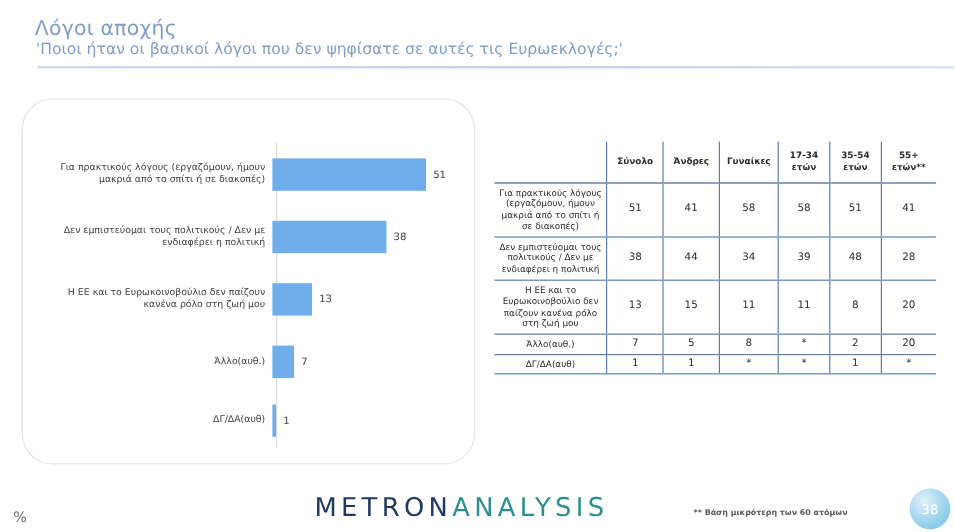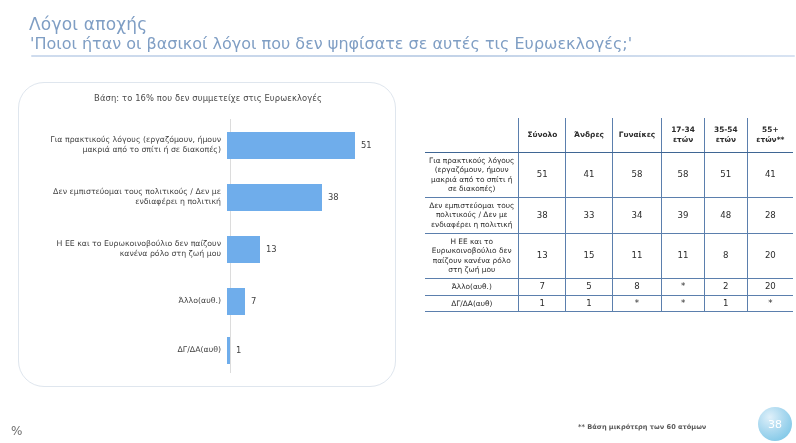--- a/index.html
+++ b/index.html
@@ -31,21 +31,21 @@
     left: 14px; top: 14px;
     font-size: 17px;
     color: #7f9ec4;
     font-weight: 400;
     letter-spacing: 0.2px;
     white-space: nowrap;
   }
   .slide-subtitle {
     position: absolute;
     left: 15px; top: 34px;
-    font-size: 16px;
+    font-size: 13px;
     color: #7f9ec4;
     font-weight: 400;
     white-space: nowrap;
   }
   .header-rule {
     position: absolute;
     left: 16px; top: 55px;
     width: 764px;
     height: 2px;
     background: linear-gradient(to right, #cfdcee, #c3d3e8 55%, #d8e3f2);
@@ -116,21 +116,21 @@
   .bar-value {
     font-size: 8.4px;
     color: #3f3f3f;
     margin-left: 6px;
     white-space: nowrap;
   }
 
   
   .data-table {
     position: absolute;
-    left: 425px; top: 118px;
+    left: 412px; top: 118px;
     width: 368px;
     border-collapse: collapse;
     font-size: 7.6px;
     color: #2b2b2b;
   }
   .data-table th, .data-table td {
     border-left: 1px solid #5b7fad;
     border-bottom: 1px solid #5b7fad;
     padding: 3px 1px;
     text-align: center;
@@ -207,21 +207,20 @@
 
 <div class="slide">
 
   <div class="header">
     <div class="slide-title">Λόγοι αποχής</div>
     <div class="slide-subtitle">'Ποιοι ήταν οι βασικοί λόγοι που δεν ψηφίσατε σε αυτές τις Ευρωεκλογές;'</div>
     <div class="header-rule"></div>
   </div>
 
   <div class="chart-panel">
-    <div class="chart-base-note">Βάση: το 16% που δεν συμμετείχε στις Ευρωεκλογές</div>
     <div class="plot">
       <div class="axis-line"></div>
 
       <div class="bar-row" style="top:4px;height:52px;">
         <div class="bar-label">Για πρακτικούς λόγους (εργαζόμουν, ήμουν μακριά από το σπίτι ή σε διακοπές)</div>
         <div class="bar-wrap">
           <div class="bar" style="width:128px;"></div>
           <div class="bar-value">51</div>
         </div>
       </div>
@@ -278,21 +277,21 @@
         <td class="num">51</td>
         <td class="num">41</td>
         <td class="num">58</td>
         <td class="num">58</td>
         <td class="num">51</td>
         <td class="num">41</td>
       </tr>
       <tr>
         <td class="rowhead">Δεν εμπιστεύομαι τους πολιτικούς / Δεν με ενδιαφέρει η πολιτική</td>
         <td class="num">38</td>
-        <td class="num">33</td>
+        <td class="num">44</td>
         <td class="num">34</td>
         <td class="num">39</td>
         <td class="num">48</td>
         <td class="num">28</td>
       </tr>
       <tr>
         <td class="rowhead">Η ΕΕ και το Ευρωκοινοβούλιο δεν παίζουν κανένα ρόλο στη ζωή μου</td>
         <td class="num">13</td>
         <td class="num">15</td>
         <td class="num">11</td>
@@ -316,18 +315,21 @@
         <td class="num">*</td>
         <td class="num">*</td>
         <td class="num">1</td>
         <td class="num">*</td>
       </tr>
     </tbody>
   </table>
 
   <div class="pct-mark">%</div>
 
+  <div class="logo">
+    <span class="metron">METRON</span><span class="analysis">ANALYSIS</span>
+  </div>
 
   <div class="footnote">** Βάση μικρότερη των 60 ατόμων</div>
 
   <div class="page-badge">38</div>
 
 </div>
 
 </body></html>

